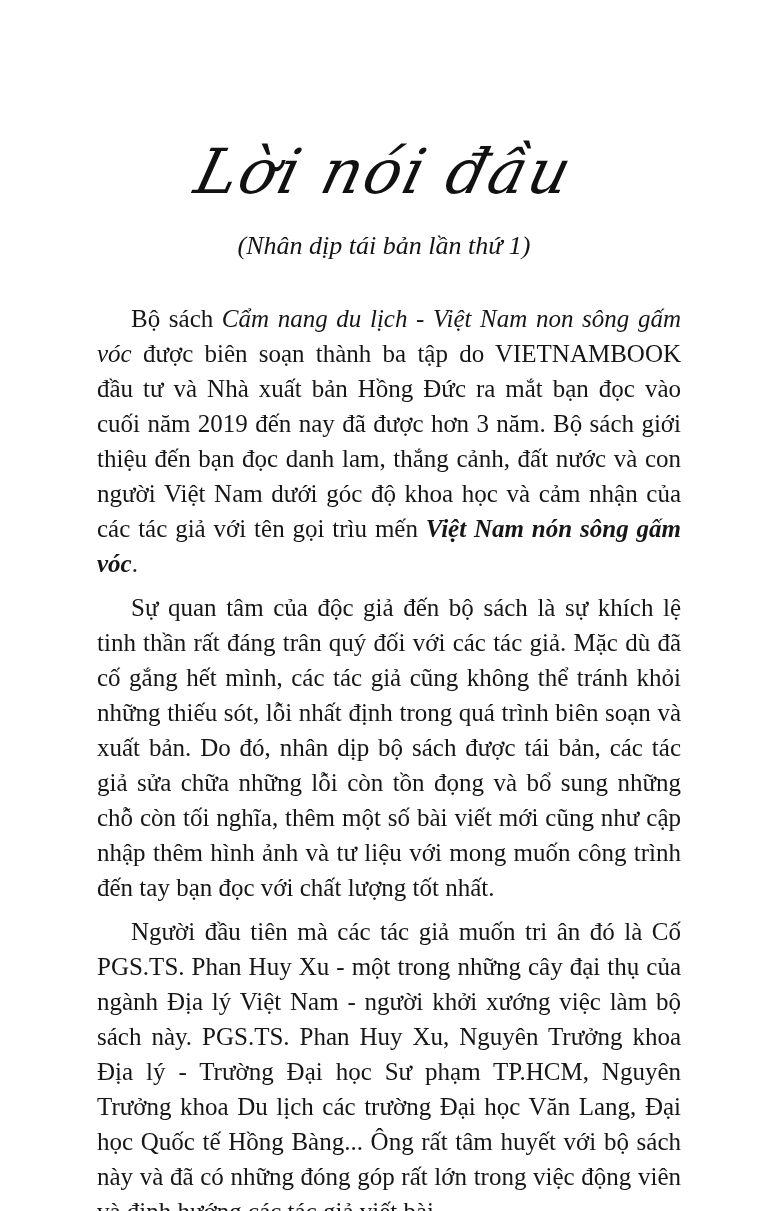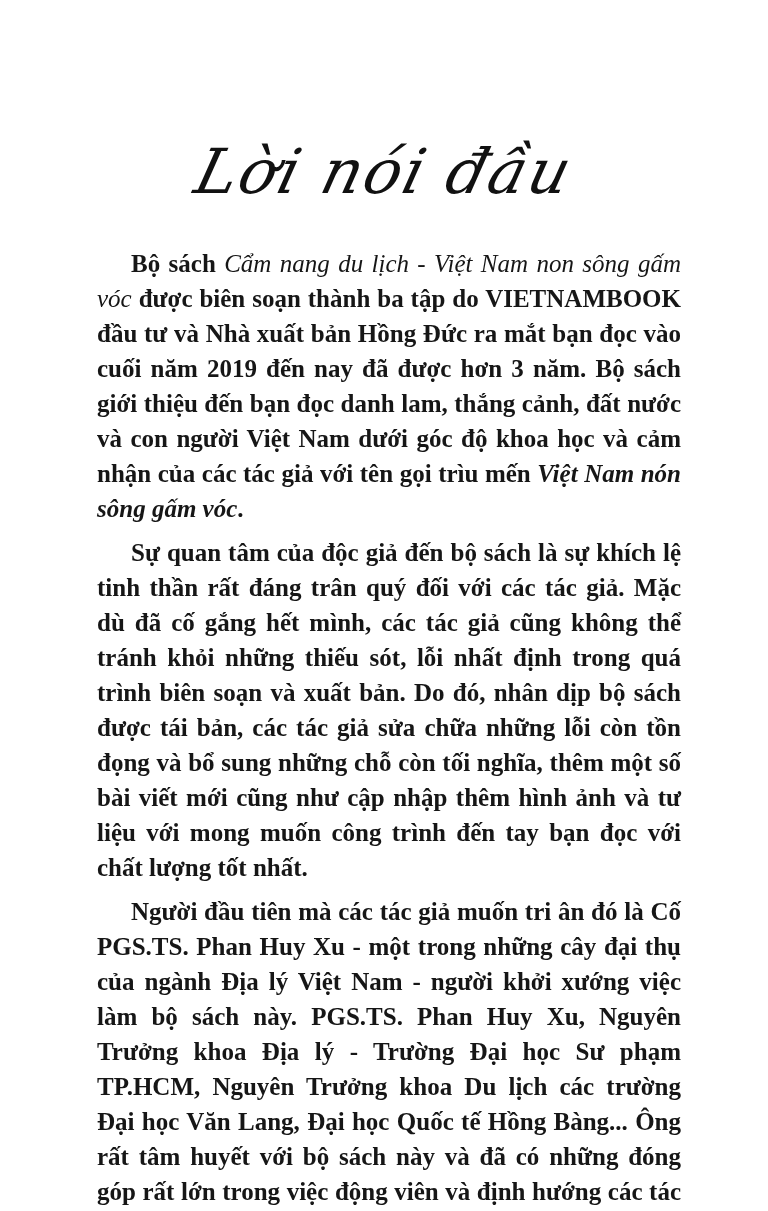--- a/index.html
+++ b/index.html
@@ -45,30 +45,31 @@
     font-family: "Liberation Serif", serif;
     font-size: 25px;
     line-height: 35px;
     text-align: justify;
     color: #161616;
   }
   .preface-body p {
     margin: 0 0 9px 0;
     text-indent: 34px;
   }
-  .seg-regular { font-style: normal; font-weight: 700; }
+  .seg-regular { font-style: normal; font-weight: 400; }
   .seg-italic { font-style: italic; font-weight: 400; }
   .seg-bold-italic { font-style: italic; font-weight: 700; }
 </style>
 </head>
 <body>
 
 <div class="page">
   <header class="page-header">
     <h1 class="preface-title">Lời nói đầu</h1>
+    <p class="preface-subtitle">(Nhân dịp tái bản lần thứ 1)</p>
   </header>
 
   <main class="preface-body" id="preface-body">
       <p><span class="seg-regular">Bộ sách </span><span class="seg-italic">Cẩm nang du lịch - Việt Nam non sông gấm vóc</span><span class="seg-regular"> được biên soạn thành ba tập do VIETNAMBOOK đầu tư và Nhà xuất bản Hồng Đức ra mắt bạn đọc vào cuối năm 2019 đến nay đã được hơn 3 năm. Bộ sách giới thiệu đến bạn đọc danh lam, thắng cảnh, đất nước và con người Việt Nam dưới góc độ khoa học và cảm nhận của các tác giả với tên gọi trìu mến </span><span class="seg-bold-italic">Việt Nam nón sông gấm vóc</span><span class="seg-regular">.</span></p>
       <p><span class="seg-regular">Sự quan tâm của độc giả đến bộ sách là sự khích lệ tinh thần rất đáng trân quý đối với các tác giả. Mặc dù đã cố gắng hết mình, các tác giả cũng không thể tránh khỏi những thiếu sót, lỗi nhất định trong quá trình biên soạn và xuất bản. Do đó, nhân dịp bộ sách được tái bản, các tác giả sửa chữa những lỗi còn tồn đọng và bổ sung những chỗ còn tối nghĩa, thêm một số bài viết mới cũng như cập nhập thêm hình ảnh và tư liệu với mong muốn công trình đến tay bạn đọc với chất lượng tốt nhất.</span></p>
       <p><span class="seg-regular">Người đầu tiên mà các tác giả muốn tri ân đó là Cố PGS.TS. Phan Huy Xu - một trong những cây đại thụ của ngành Địa lý Việt Nam - người khởi xướng việc làm bộ sách này. PGS.TS. Phan Huy Xu, Nguyên Trưởng khoa Địa lý - Trường Đại học Sư phạm TP.HCM, Nguyên Trưởng khoa Du lịch các trường Đại học Văn Lang, Đại học Quốc tế Hồng Bàng... Ông rất tâm huyết với bộ sách này và đã có những đóng góp rất lớn trong việc động viên và định hướng các tác giả viết bài,</span></p>
     </main>
 </div>
 
 </body></html>

